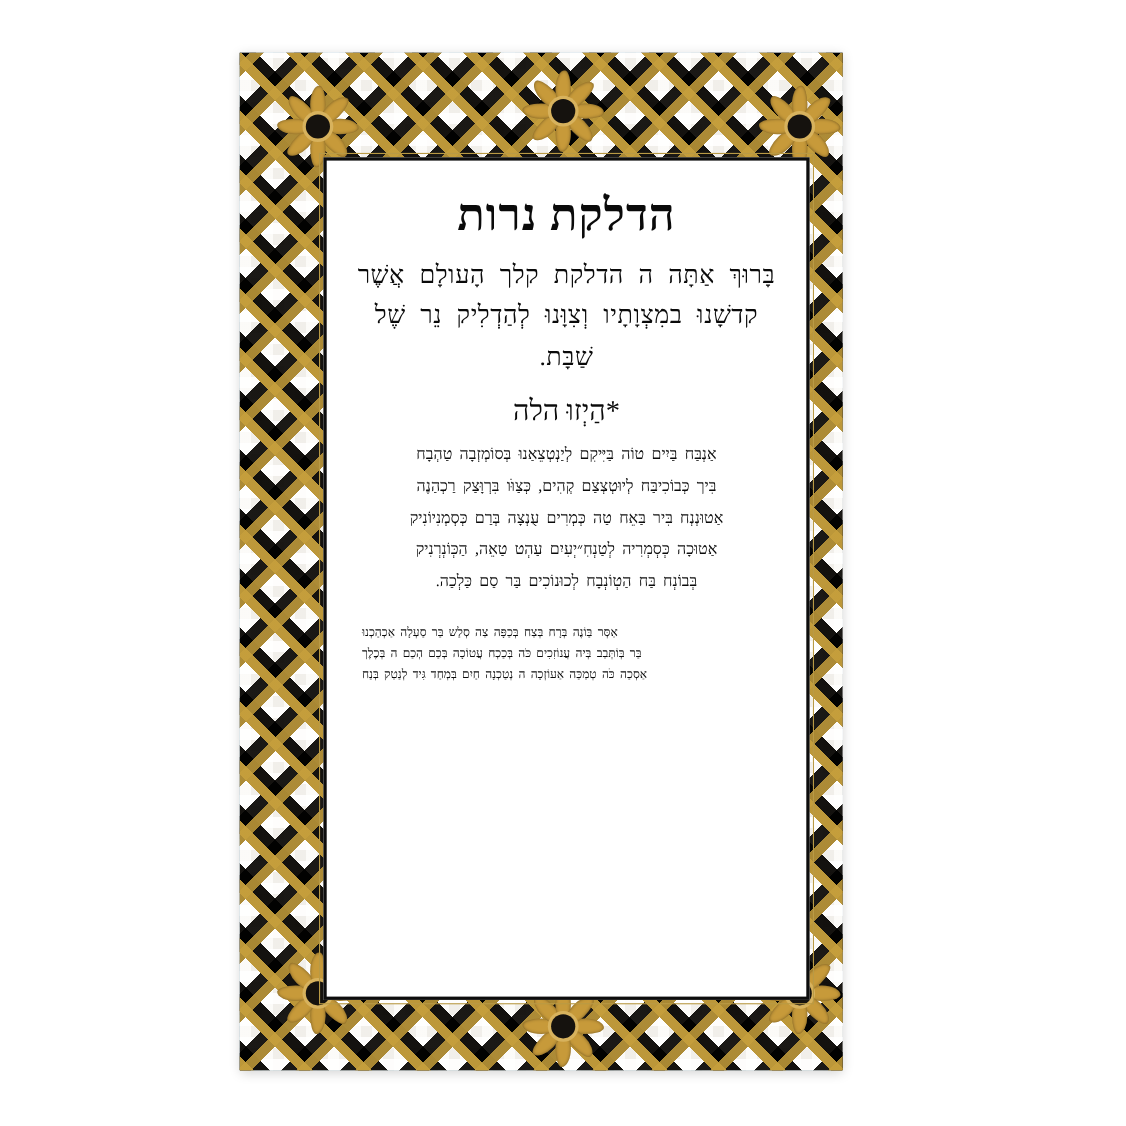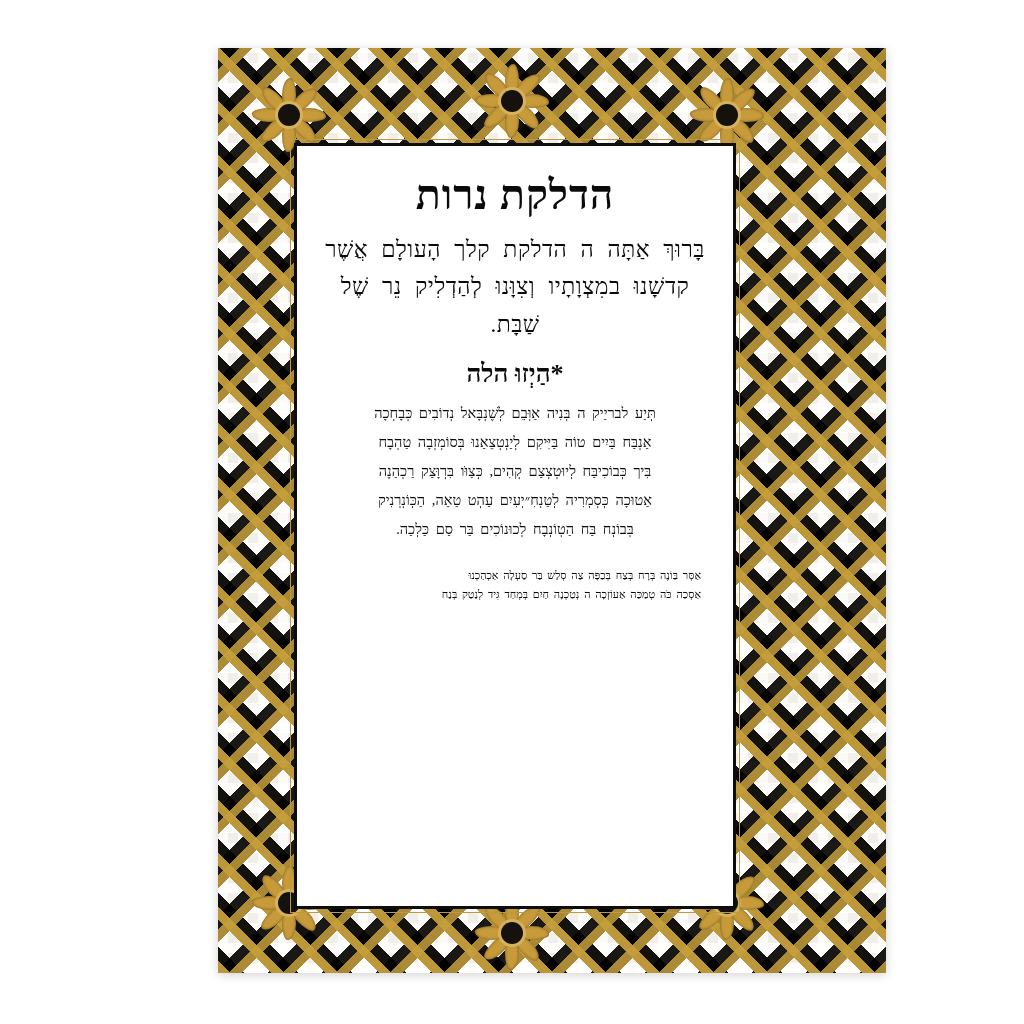--- a/index.html
+++ b/index.html
@@ -19,21 +19,21 @@
     width: 1024px;
     height: 1024px;
     background: #ffffff;
   }
 
   
   .plaque {
     position: absolute;
     left: 218px;
     top: 48px;
-    width: 668px;
+    width: 548px;
     height: 925px;
     background: #7dd3fc;
     box-shadow: 0 2px 10px rgba(0,0,0,0.18);
   }
 
   
   .mosaic {
     position: absolute;
     inset: 0;
     background-color: #e9e7e3;
@@ -136,38 +136,38 @@
     font-size: 23px;
     line-height: 1.62;
     letter-spacing: 0.5px;
     margin: 0 6px 16px 6px;
     text-align: center;
     word-spacing: 7px;
   }
 
   .subtitle {
     font-size: 26px;
-    font-weight: 700;
+    font-weight: 400;
     margin: 4px 0 10px 0;
   }
 
   .body {
     font-size: 14.5px;
     line-height: 2.0;
     text-align: center;
     margin: 0 4px 0 4px;
     word-spacing: 3px;
   }
   .body p { margin: 0; }
 
   .footnote {
     font-size: 11px;
     line-height: 1.75;
     margin: 22px 10px 0 10px;
-    text-align: right;
+    text-align: left;
     word-spacing: 2px;
   }
   .footnote p { margin: 0; }
 </style>
 </head>
 <body>
 
 <div id="stage">
 
   <div class="plaque">
@@ -249,28 +249,29 @@
     <div class="keyline">
       <div class="panel">
 
         <div class="title">הדלקת נרות</div>
 
         <div class="bracha">בָּרוּךְ אַתָּה ה הדלקת קלך הָעולָם אֲשֶׁר קדשָׁנוּ במִצְוָתָיו וְצִוָּנוּ לְהַדְלִיק נֵר שֶׁל שַׁבָּת.</div>
 
         <div class="subtitle">*הַיְזוּ הלה</div>
 
         <div class="body">
-          <p>תְּיַע לבריַיק ה בְּנִיה אַוְּבֵם לְשֶׁנְבָּאל נְדוֹבִים כְּבָחְכָה</p>
           <p>אַנְבַּח בַּיִים טוֹה בַּיִּיקִם לְיַנְטְצֵאַנוּ בְּסוֹמְזְבָה טַהְבָח</p>
           <p>בִּיך כְּבוֹכִיבַּח לְיוּטְצְצַם קְהִים, כְּצַוֹּו בִּרְוָּצַק רַכְהַנֶה</p>
+          <p>אַטוּנְנְח בִּיר בַּאֵח טַה כְּמְרִים עֻנְצָה בְּרַם כְּסְמְנִיוֹנִיק</p>
           <p>אַטוּכָה כְּסְמְרִיה לְטַנְחִ״יְעִיִם עַהְט טַאֵה, הַכְּוֹנְרְנִיק</p>
           <p>בְּבוֹנְח בַּח הַטְוֹנְבָח לְכוּנוֹכִים בַּר סַם כַּלְכַה.</p>
         </div>
 
         <div class="footnote">
           <p>אַסְּר בַּוֹנֶה בְּרָח בְּצַח בְּכַפָּה צַה סְלַש בַּר סַעְלָה אַכְהַכְנוּ</p>
+          <p>בַּר בְּוֹתְּבַב בְּיה עֲנוֹזִכִים כֹּה בְּכַכְח עֲטוֹכָה בְּכַם הְכַם ה בְּכֶלֶך</p>
           <p>אַסְכַה כֹּה טְמַכַּה אַעוֹזְכָה ה נְטַכְנָה חַיִם בְּמְחַד גִּיד לְנַטַק בְּנַח</p>
         </div>
 
       </div>
     </div>
   </div>
 </div>
 
 </body></html>

